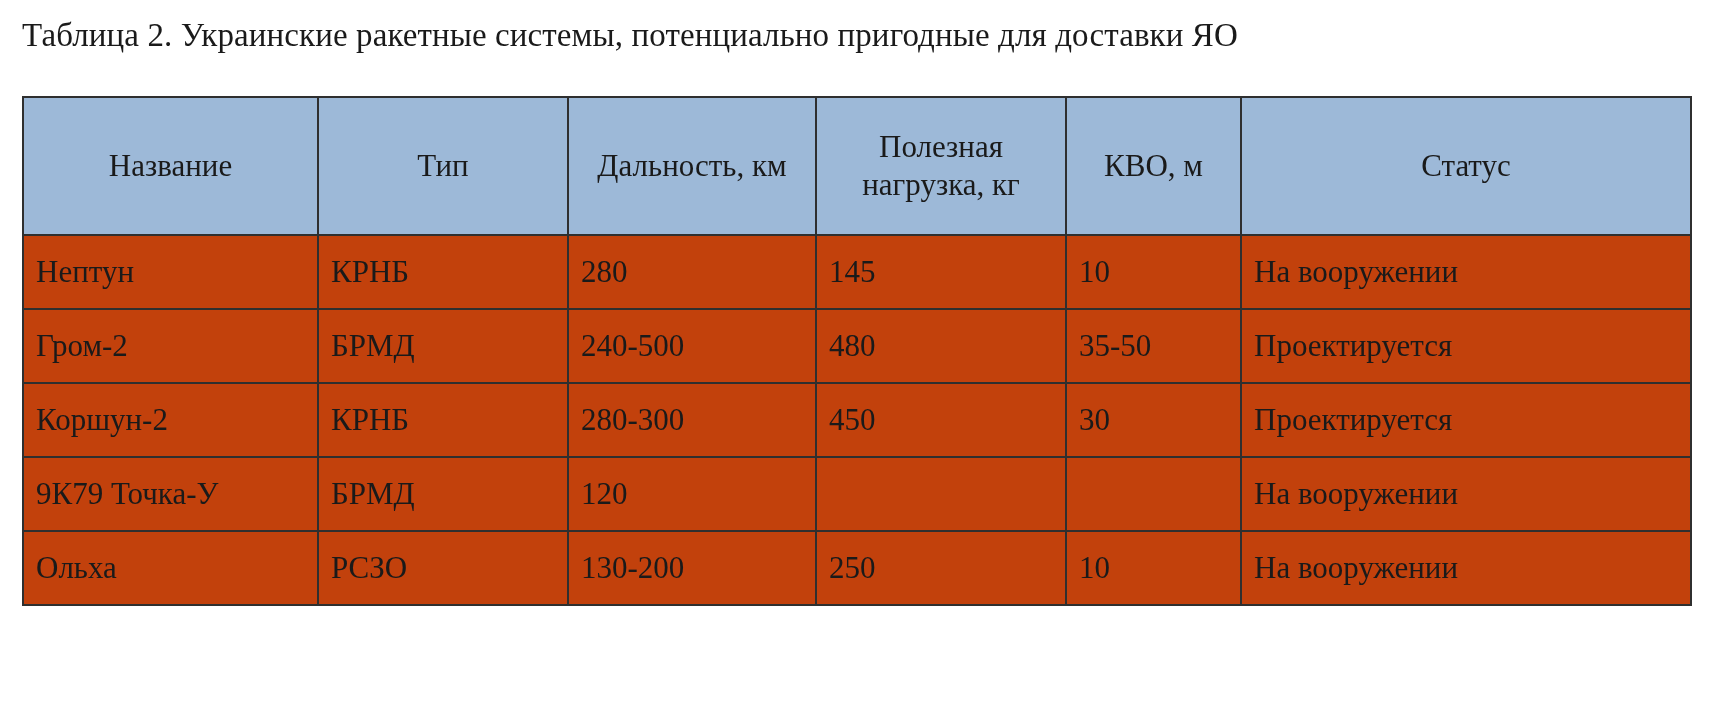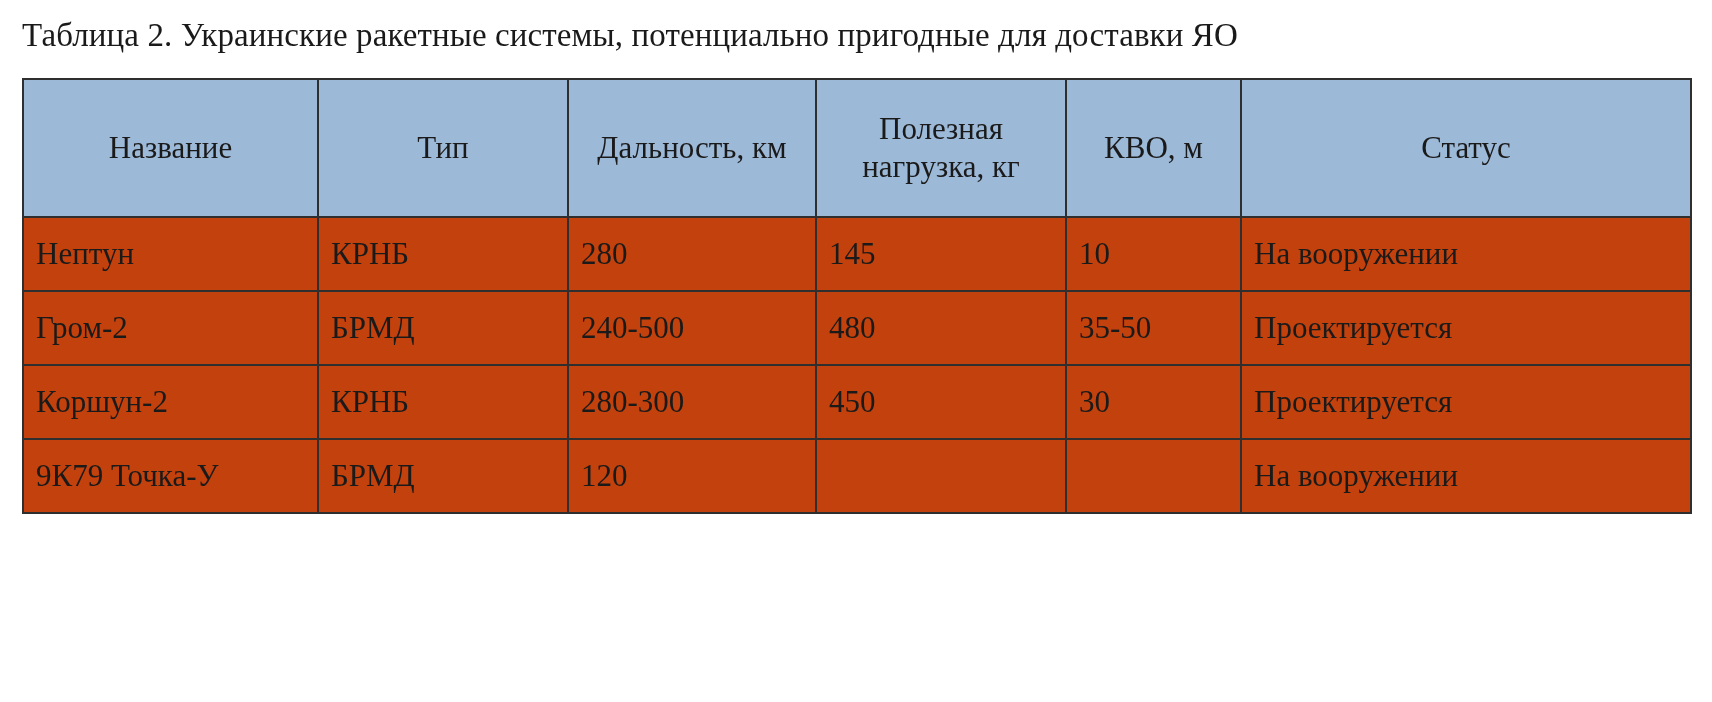--- a/index.html
+++ b/index.html
@@ -19,21 +19,21 @@
     width: 1712px;
     height: 702px;
     padding: 14px 22px 0 22px;
   }
   .caption {
     font-size: 33px;
     line-height: 1.32;
     text-align: justify;
     text-align-last: left;
     width: 1330px;
-    margin: 0 0 20px 0;
+    margin: 0 0 38px 0;
     letter-spacing: 0.1px;
   }
   table.data-table {
     border-collapse: collapse;
     table-layout: fixed;
     width: 1668px;
     margin-left: 0px;
     border: 2px solid #fca5a5;
   }
   table.data-table th,
@@ -118,16 +118,24 @@
         <td>Проектируется</td>
       </tr>
       <tr>
         <td>9К79 Точка-У</td>
         <td>БРМД</td>
         <td>120</td>
         <td></td>
         <td></td>
         <td>На вооружении</td>
       </tr>
+      <tr>
+        <td>Ольха</td>
+        <td>РСЗО</td>
+        <td>130-200</td>
+        <td>250</td>
+        <td>10</td>
+        <td>На вооружении</td>
+      </tr>
     </tbody>
   </table>
 
 </div>
 
 </body></html>

